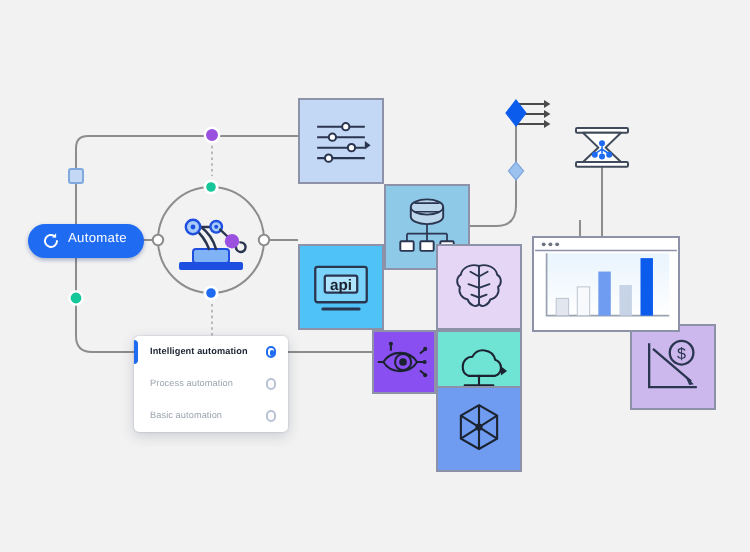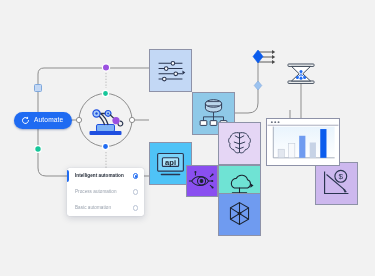--- a/index.html
+++ b/index.html
@@ -169,21 +169,21 @@
         <path d="M21.5,20 L21.5,25 M11,25 L32,25 M11,25 L11,29 M21.5,25 L21.5,29 M32,25 L32,29"></path>
       </g>
       <g fill="#ffffff" stroke="#2a3550" stroke-width="1">
         <rect x="7.5" y="29" width="7" height="5" rx=".6"></rect>
         <rect x="18" y="29" width="7" height="5" rx=".6"></rect>
         <rect x="28.5" y="29" width="7" height="5" rx=".6"></rect>
       </g>
     </svg>
   </div>
 
-  <div class="tile" style="left:149px;top:122px;width:43px;height:43px;background:#4fc3f7;margin-top:20px;">
+  <div class="tile" style="left:149px;top:122px;width:43px;height:43px;background:#4fc3f7;">
     <svg viewBox="0 0 43 43">
       <rect x="8" y="11" width="27" height="18.5" rx="1.2" fill="#7ad3fa" stroke="#2a3550" stroke-width="1.2"></rect>
       <rect x="13" y="15.5" width="17" height="9" rx="1" fill="#aee5fc" stroke="#2a3550" stroke-width="1.2"></rect>
       <text x="21.5" y="22.9" text-anchor="middle" font-family="Liberation Sans, sans-serif" font-size="8" font-weight="bold" fill="#1b2330">api</text>
       <path d="M12,33 L31,33" stroke="#2a3550" stroke-width="1.6" stroke-linecap="round"></path>
     </svg>
   </div>
 
   <div class="tile" style="left:218px;top:122px;width:43px;height:43px;background:#e5d6f5;">
     <svg viewBox="0 0 43 43">

